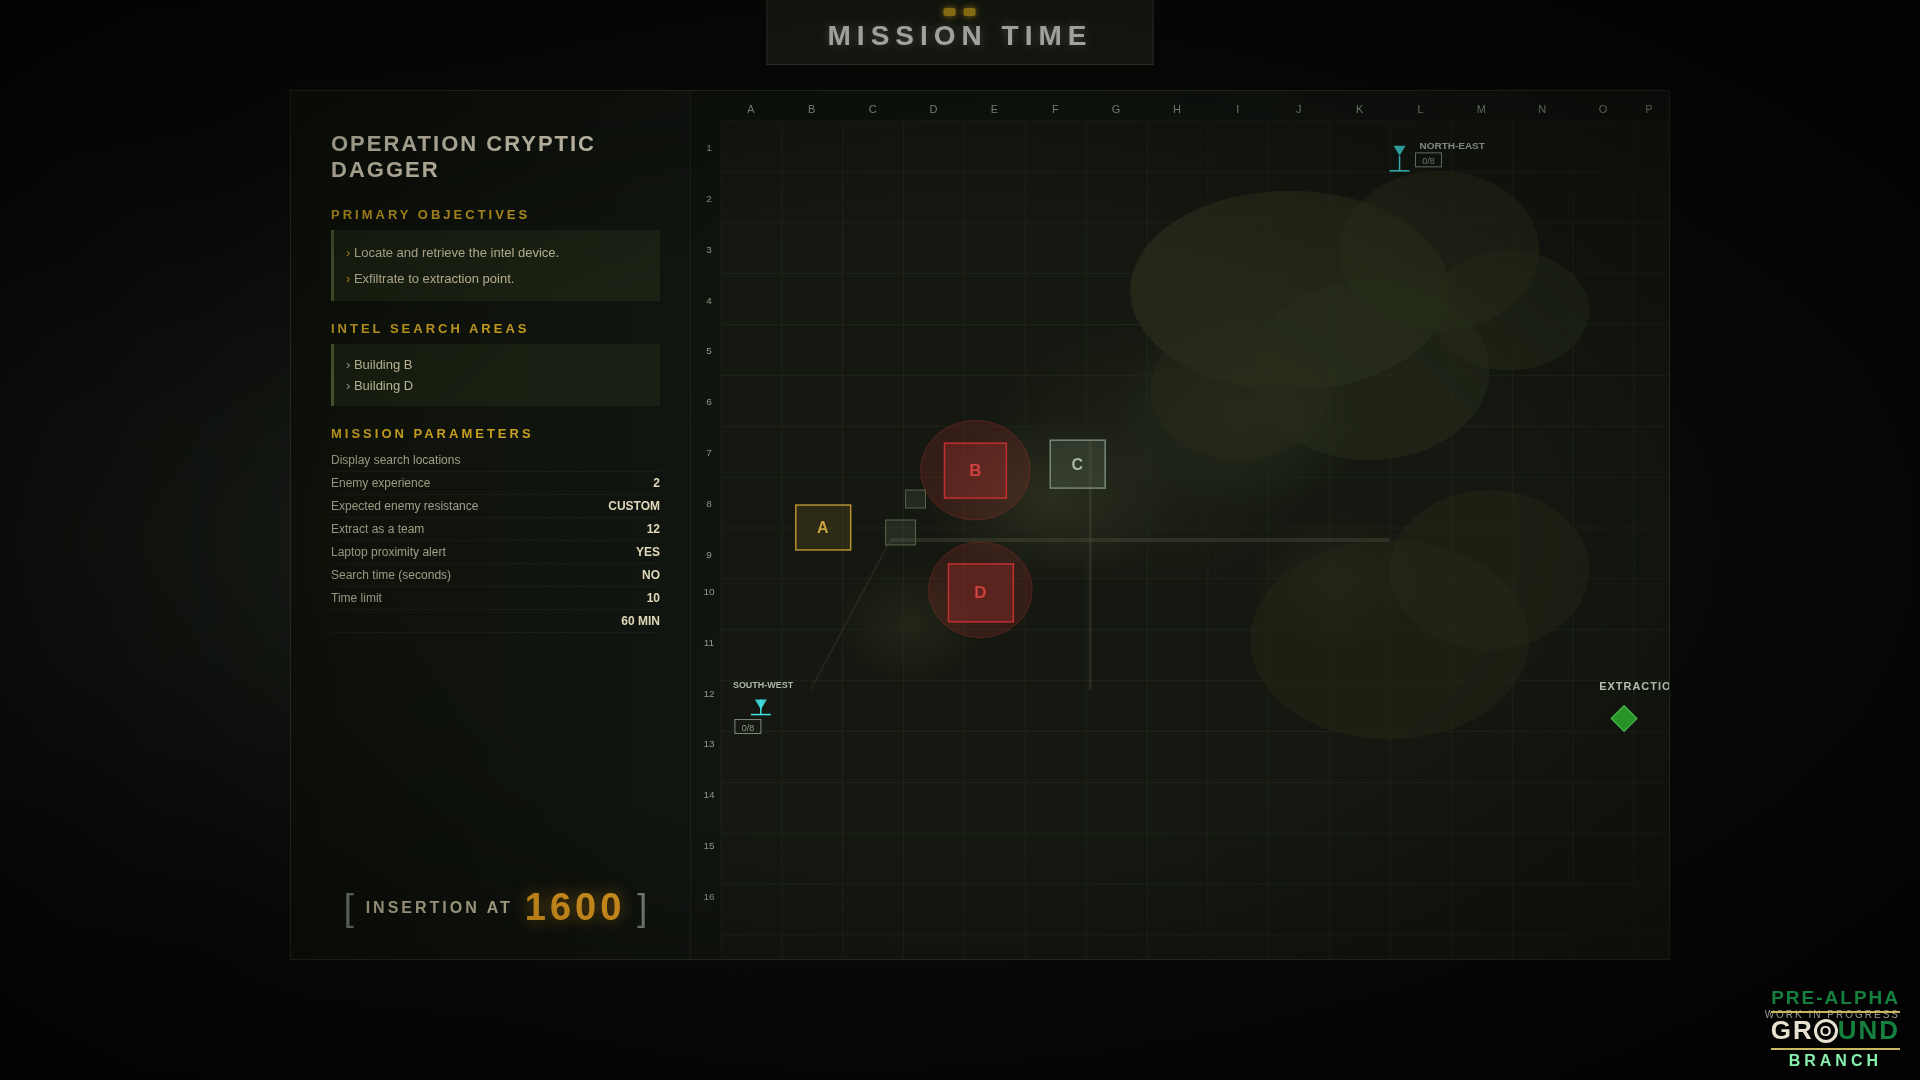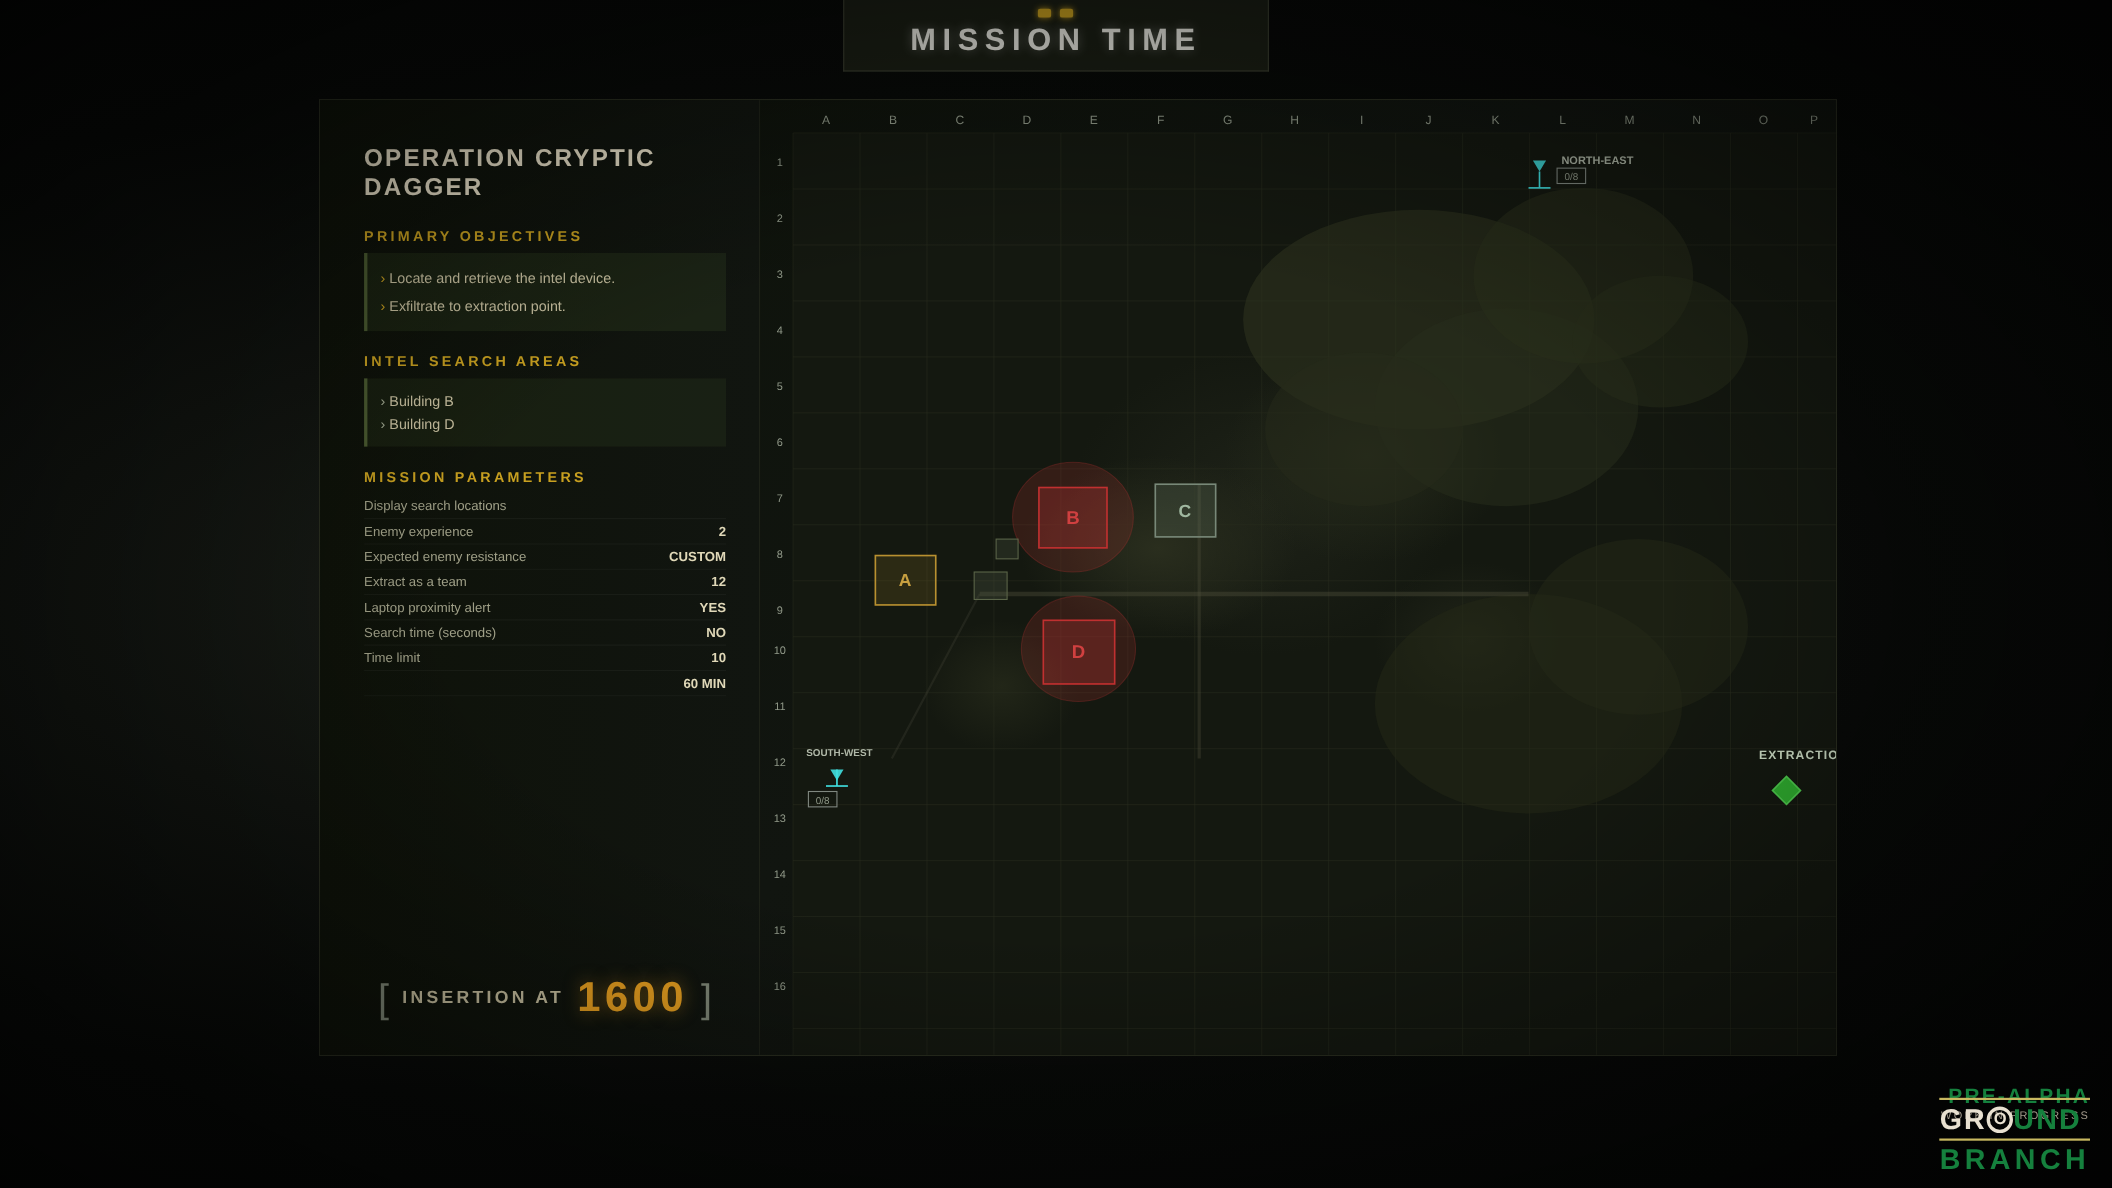--- a/index.html
+++ b/index.html
@@ -498,14 +498,14 @@
 </div>
 
 <div class="logo-area">
   <div class="divider-line"></div>
   <div style="display:flex; align-items:center; gap:0;">
     <span style="font-size:26px; font-weight:900; color:#e8e0d0; letter-spacing:2px; font-family:'Arial Black',sans-serif;">GR</span>
     <span style="display:inline-block; width:24px; height:24px; border:3px solid #e8e0d0; border-radius:50%; text-align:center; line-height:18px; font-size:15px; font-weight:900; color:#e8e0d0; vertical-align:middle; font-family:'Arial Black',sans-serif;">O</span>
     <span style="font-size:26px; font-weight:900; color:#15803d; letter-spacing:2px; font-family:'Arial Black',sans-serif;">UND</span>
   </div>
   <div class="divider-line"></div>
-  <div style="font-size:26px; font-weight:900; color:#15803d; letter-spacing:4px; font-family:'Arial Black',sans-serif; text-align:center;">BRANCH</div>
+  <div style="font-size:16px; font-weight:900; color:#86efac; letter-spacing:4px; font-family:'Arial Black',sans-serif; text-align:center;">BRANCH</div>
 </div>
 
 </body></html>

